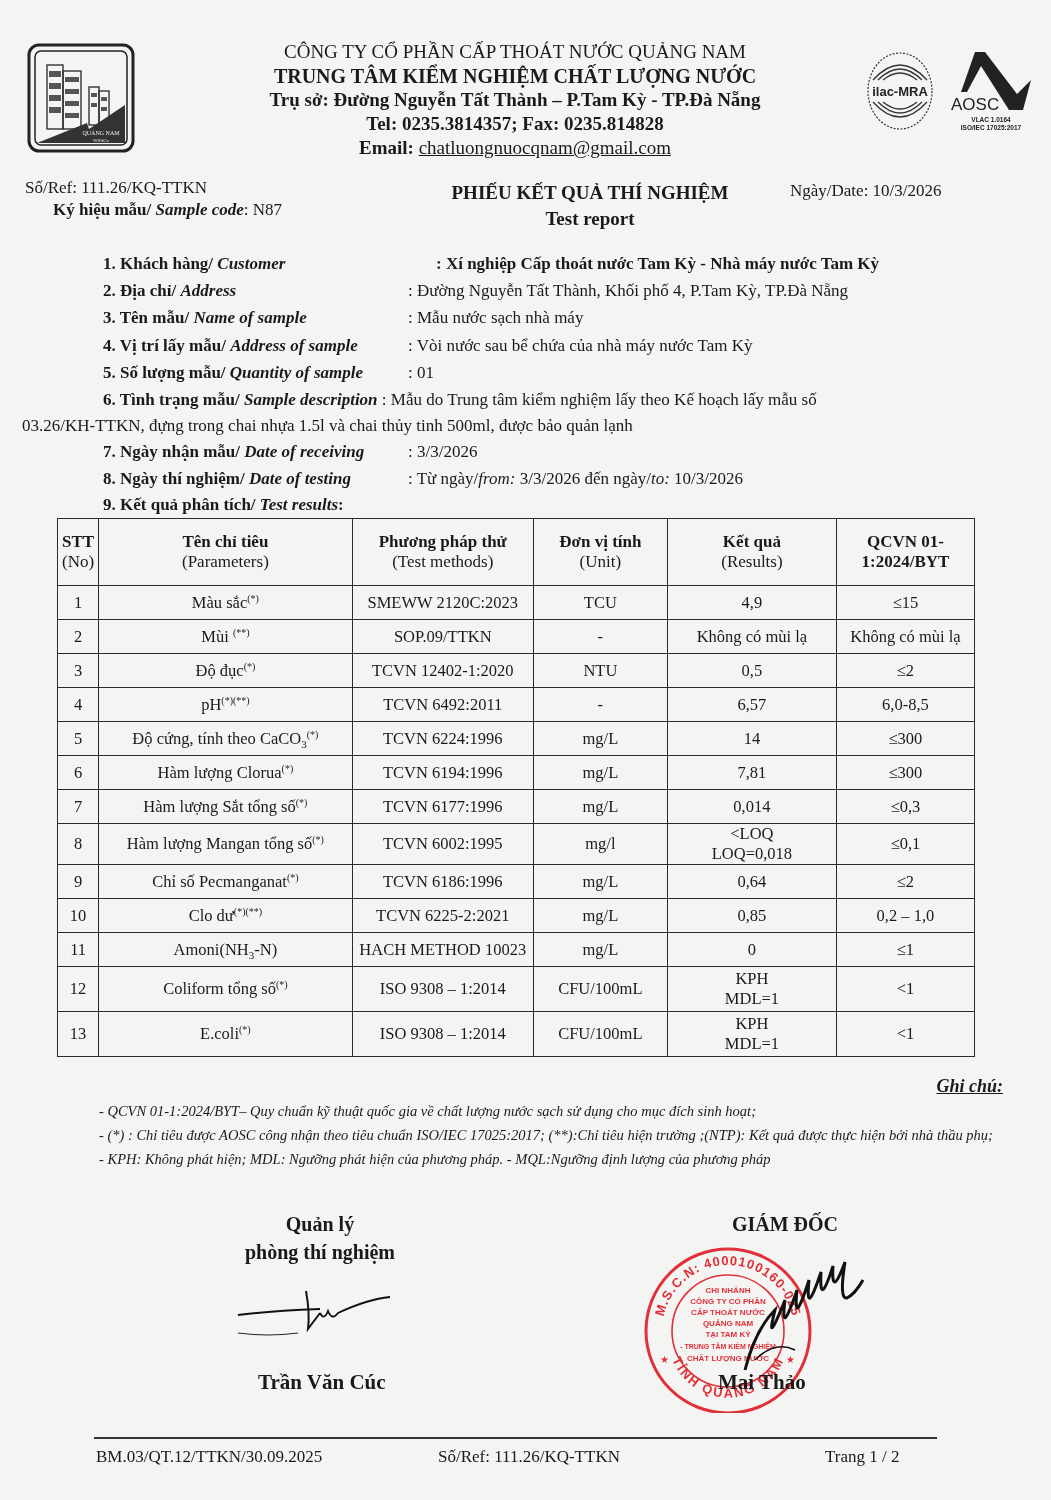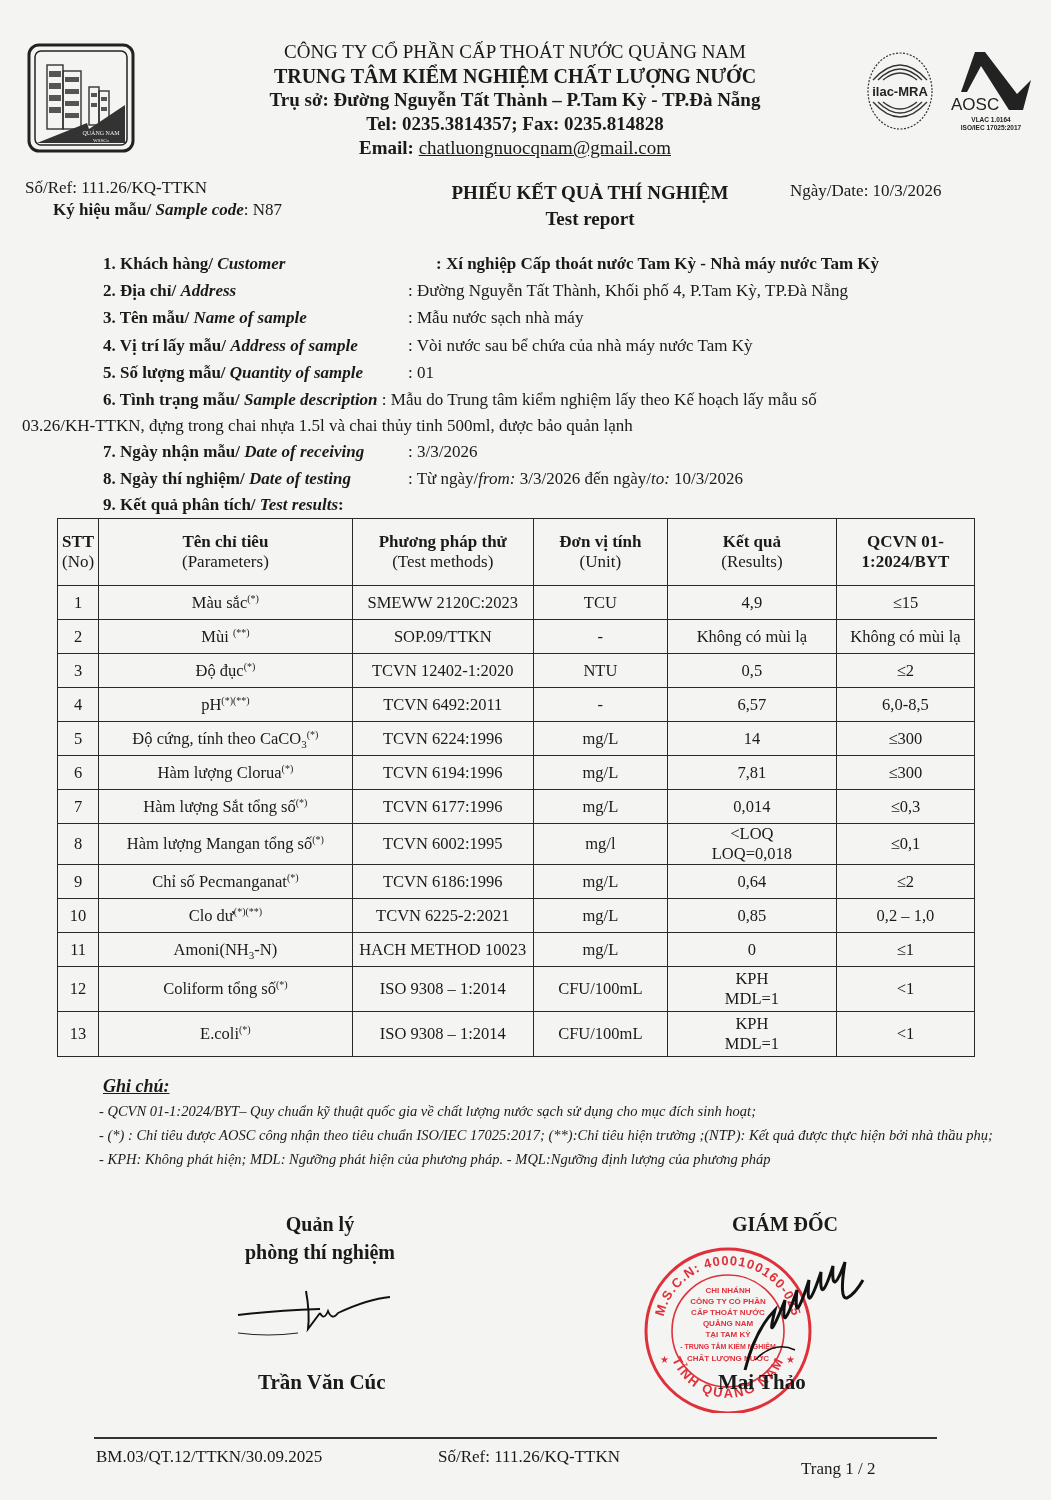--- a/index.html
+++ b/index.html
@@ -49,21 +49,21 @@
   }
   #results-table th { font-weight: bold; font-size: 17px; height: 66px; }
   #results-table td { height: 33px; }
   #results-table tr.tall td { height: 40px; }
   #results-table tr.taller td { height: 44px; }
   sup { font-size: 10px; vertical-align: super; line-height: 0; }
   sub { font-size: 11px; vertical-align: sub; line-height: 0; }
 
   
   #notes { left: 103px; top: 1076px; width: 900px; }
-  #notes .title { font-weight: bold; font-style: italic; font-size: 18px; text-decoration: underline; }
+  #notes .title { font-weight: bold; font-style: italic; font-size: 18px; text-decoration: underline; text-align: right; }
   #notes .note { font-style: italic; font-size: 14.5px; line-height: 19px; margin-top: 5px; margin-left: -4px; }
 
   
   .sig-title { font-weight: bold; font-size: 20px; text-align: center; line-height: 28px; }
   .sig-name { font-weight: bold; font-size: 21px; }
 
   
   #footer-line { left: 94px; top: 1437px; width: 843px; height: 0; border-top: 2px solid #333; }
   .footer-text { position: absolute; top: 1447px; font-size: 17px; }
 </style>
@@ -412,13 +412,13 @@
   <svg width="130" height="130" viewBox="0 0 130 130">
     <path d="M10 120 Q20 80 40 60 Q30 100 50 50 Q45 90 62 40 Q58 80 74 30 Q70 70 86 22 Q84 60 98 16 Q96 50 110 12 Q104 50 112 48 Q120 44 128 30" fill="none" stroke="#111" stroke-width="3"></path>
     <path d="M20 110 Q40 90 60 100" fill="none" stroke="#111" stroke-width="1.5"></path>
   </svg>
 </div>
 <div class="abs sig-name" style="left:718px; top:1370px;">Mai Thảo</div>
 
 <div class="abs" id="footer-line"></div>
 <div class="footer-text" style="left:96px;">BM.03/QT.12/TTKN/30.09.2025</div>
 <div class="footer-text" style="left:438px;">Số/Ref: 111.26/KQ-TTKN</div>
-<div class="footer-text" style="left:801px;margin-top:12px;">Trang 1 / 2</div>
+<div class="footer-text" style="left:825px;">Trang 1 / 2</div>
 
 </body></html>

